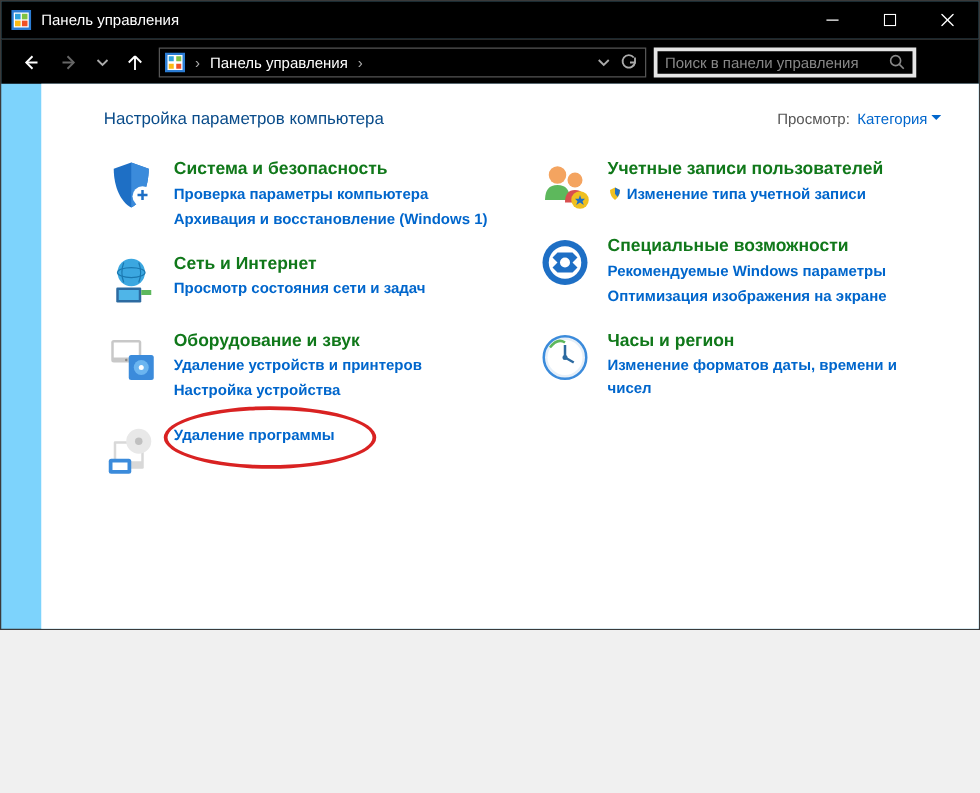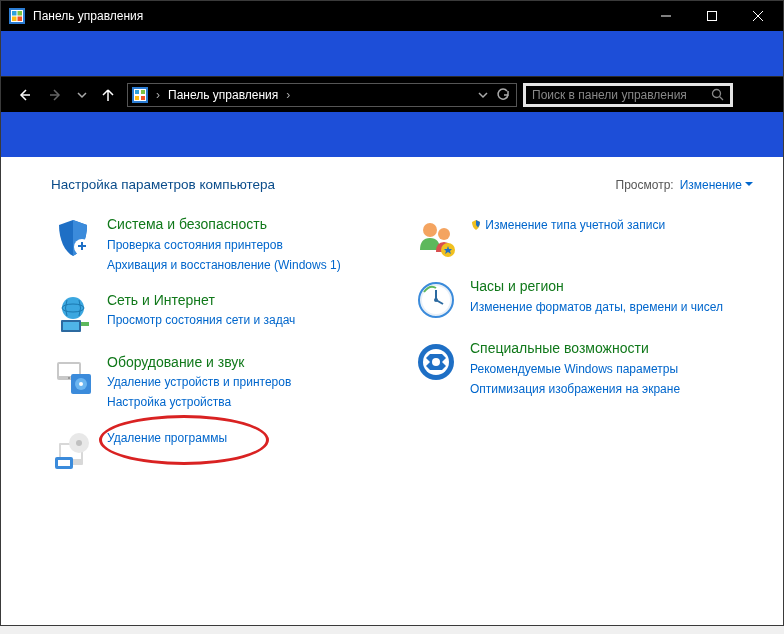--- a/index.html
+++ b/index.html
@@ -1,37 +1,37 @@
 <!DOCTYPE html>
 <html><head>
 <meta charset="utf-8">
 <style>
 * { margin: 0; padding: 0; box-sizing: border-box; font-family: "Segoe UI", Tahoma, sans-serif; }
 body { background: #f0f0f0; display: flex; justify-content: center; }
-.window { width: 784px; height: 626px; background: #1d4ed8; display: flex; flex-direction: column; border: 1px solid #3a3a3a; gap: 45px; }
+.window { width: 784px; height: 504px; background: #7dd3fc; display: flex; flex-direction: column; border: 1px solid #3a3a3a; }
 .titlebar { height: 30px; background: #000; color: #fff; display: flex; align-items: center; padding: 0 2px 0 8px; font-size: 12px; }
 .titlebar .app-icon { width: 16px; height: 16px; margin-right: 8px; }
 .titlebar .title { flex: 1; }
 .titlebar .win-btn { width: 46px; height: 30px; display: flex; align-items: center; justify-content: center; cursor: pointer; }
 .navbar { height: 36px; background: #000; display: flex; align-items: center; padding: 0 10px; gap: 6px; border-top: 1px solid #2a2a2a; }
 .navbtn { width: 26px; height: 26px; display: flex; align-items: center; justify-content: center; cursor: pointer; }
 .addr-wrap { display: flex; align-items: center; background: #000; border: 1px solid #555; height: 24px; flex: 1; max-width: 390px; padding: 0 4px; gap: 4px; }
 .addr-icon { width: 16px; height: 16px; }
 .crumb-sep { color: #aaa; font-size: 12px; padding: 0 4px; cursor: pointer; }
 .crumb { color: #fff; font-size: 12px; cursor: pointer; }
 .addr-actions { margin-left: auto; display: flex; gap: 2px; }
 .search { flex: 1; max-width: 210px; display: flex; align-items: center; border: 3px solid #e5e5e5; height: 24px; background: #000; padding: 0 6px; color: #888; font-size: 12px; justify-content: space-between; }
 .search input { background: transparent; border: none; outline: none; color: #fff; font-size: 12px; width: 100%; }
 .search input::placeholder { color: #888; }
-.content { flex: 1; background: #fff; padding: 20px 30px 32px 50px; overflow: auto; }
+.content { flex: 1; background: #fff; padding: 20px 30px 32px 50px; overflow: auto; margin-left: 32px; }
 .headline { color: #0a4c8a; font-size: 13.5px; margin-bottom: 24px; display: flex; align-items: center; }
 .headline .h-title { flex: 1; }
 .view-by { color: #555; font-size: 12px; display: flex; align-items: flex-start; gap: 6px; }
 .view-by .link { color: #0066cc; cursor: pointer; display: flex; align-items: center; gap: 3px; }
-.columns { display: flex; gap: 24px; }
+.columns { display: flex; gap: 24px; font-weight: bold; }
 .col { flex: 1; display: flex; flex-direction: column; gap: 18px; }
 .cat { display: flex; gap: 12px; }
 .cat-icon { width: 44px; height: 44px; flex-shrink: 0; }
 .cat-body { display: flex; flex-direction: column; gap: 2px; }
 .cat-title { color: #10781a; font-size: 14px; cursor: pointer; line-height: 1.25; }
 .cat-link { color: #0066cc; font-size: 12px; cursor: pointer; line-height: 1.5; }
 .highlight-oval { position: absolute; width: 170px; height: 50px; border: 3px solid #d92222; border-radius: 50%; pointer-events: none; margin-left: -8px; margin-top: -14px; }
 .programs-wrap { position: relative; }
 svg { display: block; }
 </style>
@@ -133,21 +133,21 @@
         </span>
     </div>
   </div>
 
   <div class="content">
     <div class="headline">
       <span class="h-title">Настройка параметров компьютера</span>
       <div class="view-by">
         <span>Просмотр:</span>
         <span class="link">
-          <span>Изменение</span>
+          <span>Категория</span>
           <svg width="8" height="5">
               <path d="M0 0 L4 4 L8 0" fill="#0066cc"></path>
             </svg>
         </span>
       </div>
     </div>
 
     <div class="columns">
 
       <div class="col">
@@ -157,21 +157,21 @@
             <svg viewBox="0 0 44 44">
                 <path d="M22 4 L36 9 C36 24 30 36 22 40 C14 36 8 24 8 9 Z" fill="#1e6fc5"></path>
                 <path d="M22 4 L36 9 C36 24 30 36 22 40 L22 4 Z" fill="#3b8bdb"></path>
                 <circle cx="31" cy="31" r="8" fill="#fff"></circle>
                 <rect x="27" y="29" width="8" height="2" fill="#1e6fc5"></rect>
                 <rect x="30" y="26" width="2" height="8" fill="#1e6fc5"></rect>
               </svg>
           </span>
           <div class="cat-body">
             <span class="cat-title">Система и безопасность</span>
-            <span class="cat-link">Проверка состояния принтеров</span>
+            <span class="cat-link">Проверка параметры компьютера</span>
             <span class="cat-link">Архивация и восстановление (Windows 1)</span>
           </div>
         </div>
 
         <div class="cat">
           <span class="cat-icon">
             <svg viewBox="0 0 44 44">
                 <circle cx="22" cy="16" r="11" fill="#3ba7e0"></circle>
                 <ellipse cx="22" cy="16" rx="11" ry="4" fill="none" stroke="#1a78b0" stroke-width="1"></ellipse>
                 <path d="M16 8 Q13 16 16 24 M28 8 Q31 16 28 24" fill="none" stroke="#1a78b0" stroke-width="1"></path>
@@ -230,60 +230,61 @@
             <svg viewBox="0 0 44 44">
                 <circle cx="16" cy="14" r="7" fill="#f4a460"></circle>
                 <path d="M6 34 Q6 22 16 22 Q26 22 26 34 Z" fill="#5db85c"></path>
                 <circle cx="30" cy="18" r="6" fill="#f4a460"></circle>
                 <path d="M22 36 Q22 26 30 26 Q38 26 38 36 Z" fill="#d94f4f"></path>
                 <circle cx="34" cy="34" r="7" fill="#f0c020"></circle>
                 <path d="M34 30 L35 33 L38 33 L36 35 L37 38 L34 36 L31 38 L32 35 L30 33 L33 33 Z" fill="#1e6fc5"></path>
               </svg>
           </span>
           <div class="cat-body">
+            <span class="cat-title">Учетные записи пользователей</span>
             <span class="cat-link">
               <svg width="12" height="12" style="display:inline;vertical-align:-2px">
                   <path d="M6 1 L10 3 Q10 8 6 11 Q2 8 2 3 Z" fill="#f0c020"></path>
                   <path d="M6 1 L10 3 Q10 6 8 8.5 L6 6 Z" fill="#1e6fc5"></path>
                 </svg>
               <span>Изменение типа учетной записи</span>
             </span>
           </div>
         </div>
 
 
         <div class="cat">
           <span class="cat-icon">
             <svg viewBox="0 0 44 44">
+                <circle cx="22" cy="22" r="18" fill="#1e6fc5"></circle>
+                <circle cx="22" cy="22" r="13" fill="#fff"></circle>
+                <path d="M16 14 L28 14 L32 18 L28 22 L32 26 L28 30 L16 30 L12 26 L16 22 L12 18 Z" fill="#1e6fc5"></path>
+                <circle cx="22" cy="22" r="4" fill="#fff"></circle>
+              </svg>
+          </span>
+          <div class="cat-body">
+            <span class="cat-title">Специальные возможности</span>
+            <span class="cat-link">Рекомендуемые Windows параметры</span>
+            <span class="cat-link">Оптимизация изображения на экране</span>
+          </div>
+        </div>
+
+        <div class="cat">
+          <span class="cat-icon">
+            <svg viewBox="0 0 44 44">
                 <circle cx="22" cy="22" r="17" fill="#e8f0f8" stroke="#3b8bdb" stroke-width="2"></circle>
                 <circle cx="22" cy="22" r="14" fill="#fff"></circle>
                 <line x1="22" y1="22" x2="22" y2="12" stroke="#2c6aa0" stroke-width="2"></line>
                 <line x1="22" y1="22" x2="29" y2="26" stroke="#2c6aa0" stroke-width="2"></line>
                 <circle cx="22" cy="22" r="2" fill="#2c6aa0"></circle>
                 <path d="M10 14 Q16 6 22 10" fill="none" stroke="#5db85c" stroke-width="2"></path>
               </svg>
           </span>
           <div class="cat-body">
             <span class="cat-title">Часы и регион</span>
             <span class="cat-link">Изменение форматов даты, времени и чисел</span>
           </div>
         </div>
 
-        <div class="cat">
-          <span class="cat-icon">
-            <svg viewBox="0 0 44 44">
-                <circle cx="22" cy="22" r="18" fill="#1e6fc5"></circle>
-                <circle cx="22" cy="22" r="13" fill="#fff"></circle>
-                <path d="M16 14 L28 14 L32 18 L28 22 L32 26 L28 30 L16 30 L12 26 L16 22 L12 18 Z" fill="#1e6fc5"></path>
-                <circle cx="22" cy="22" r="4" fill="#fff"></circle>
-              </svg>
-          </span>
-          <div class="cat-body">
-            <span class="cat-title">Специальные возможности</span>
-            <span class="cat-link">Рекомендуемые Windows параметры</span>
-            <span class="cat-link">Оптимизация изображения на экране</span>
-          </div>
-        </div>
-
       </div>
     </div>
   </div>
 </div>
 
 </body></html>

